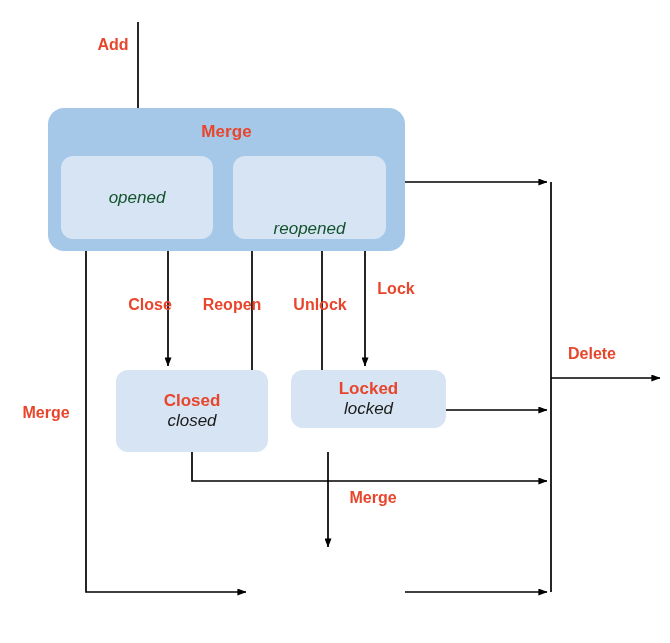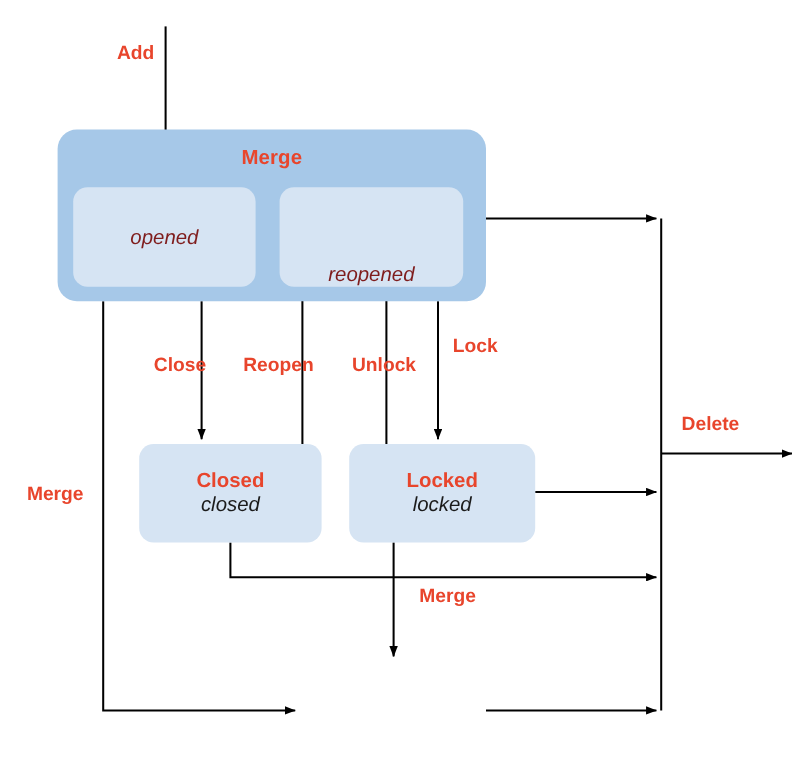--- a/index.html
+++ b/index.html
@@ -48,21 +48,21 @@
     font-size: 17px;
     letter-spacing: 0.1px;
   }
   .substate {
     background: #d6e4f3;
     border-radius: 12px;
   }
   .substate-label {
     font-style: italic;
     font-size: 17px;
-    color: #7f1d1d;
+    color: #14532d;
   }
   .state-box {
     background: #d6e4f3;
     border-radius: 12px;
   }
   .state-title {
     color: #e8452c;
     font-weight: bold;
     font-size: 17px;
     line-height: 1.18;
@@ -134,21 +134,21 @@
 
   <div class="node substate" style="left:233px; top:156px; width:153px; height:83px;justify-content:flex-end;">
     <span class="substate-label">reopened</span>
   </div>
 
   <div class="node state-box" style="left:116px; top:370px; width:152px; height:82px;">
     <span class="state-title">Closed</span>
     <span class="state-sub">closed</span>
   </div>
 
-  <div class="node state-box" style="left:291px; top:370px; width:155px; height:82px;">
+  <div class="node state-box" style="left:291px; top:370px; width:155px; height:58px;">
     <span class="state-title">Locked</span>
     <span class="state-sub">locked</span>
   </div>
 
 
   <div class="edge-label" style="left:113px; top:45px;text-align:right;">Add</div>
 
   <div class="edge-label" style="left:150px; top:305px;">Close</div>
 
   <div class="edge-label" style="left:232px; top:305px;">Reopen</div>

